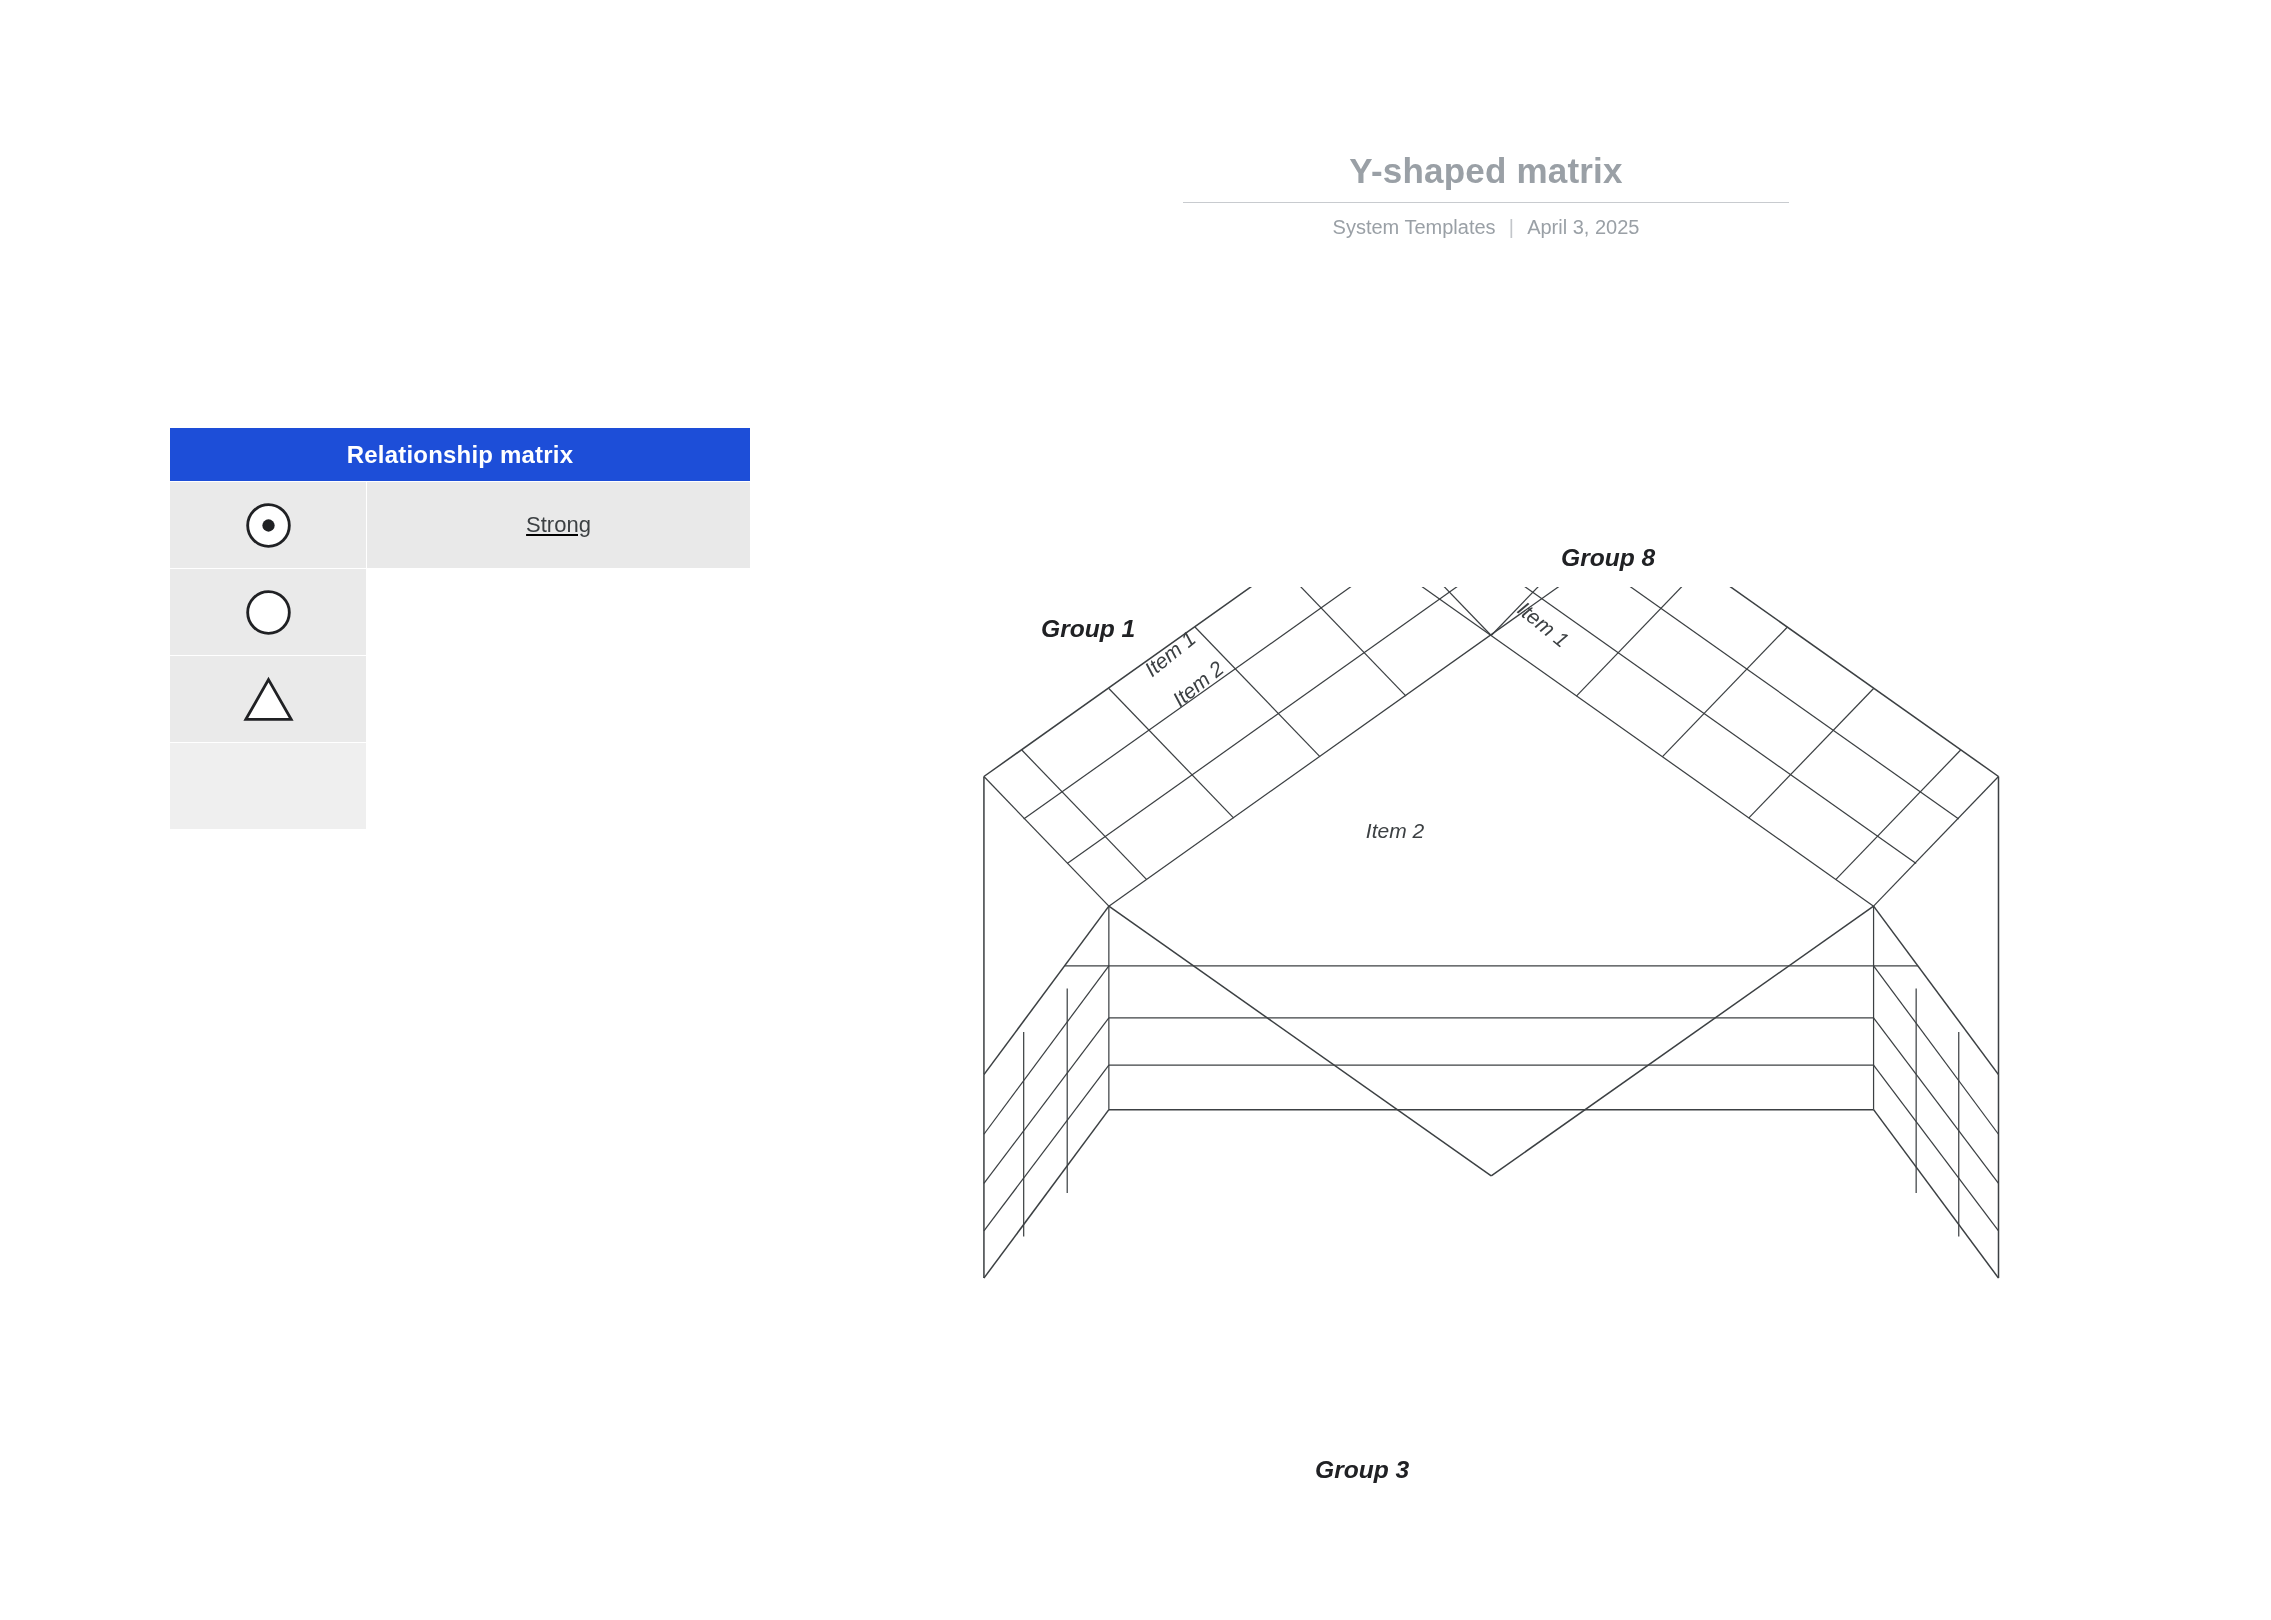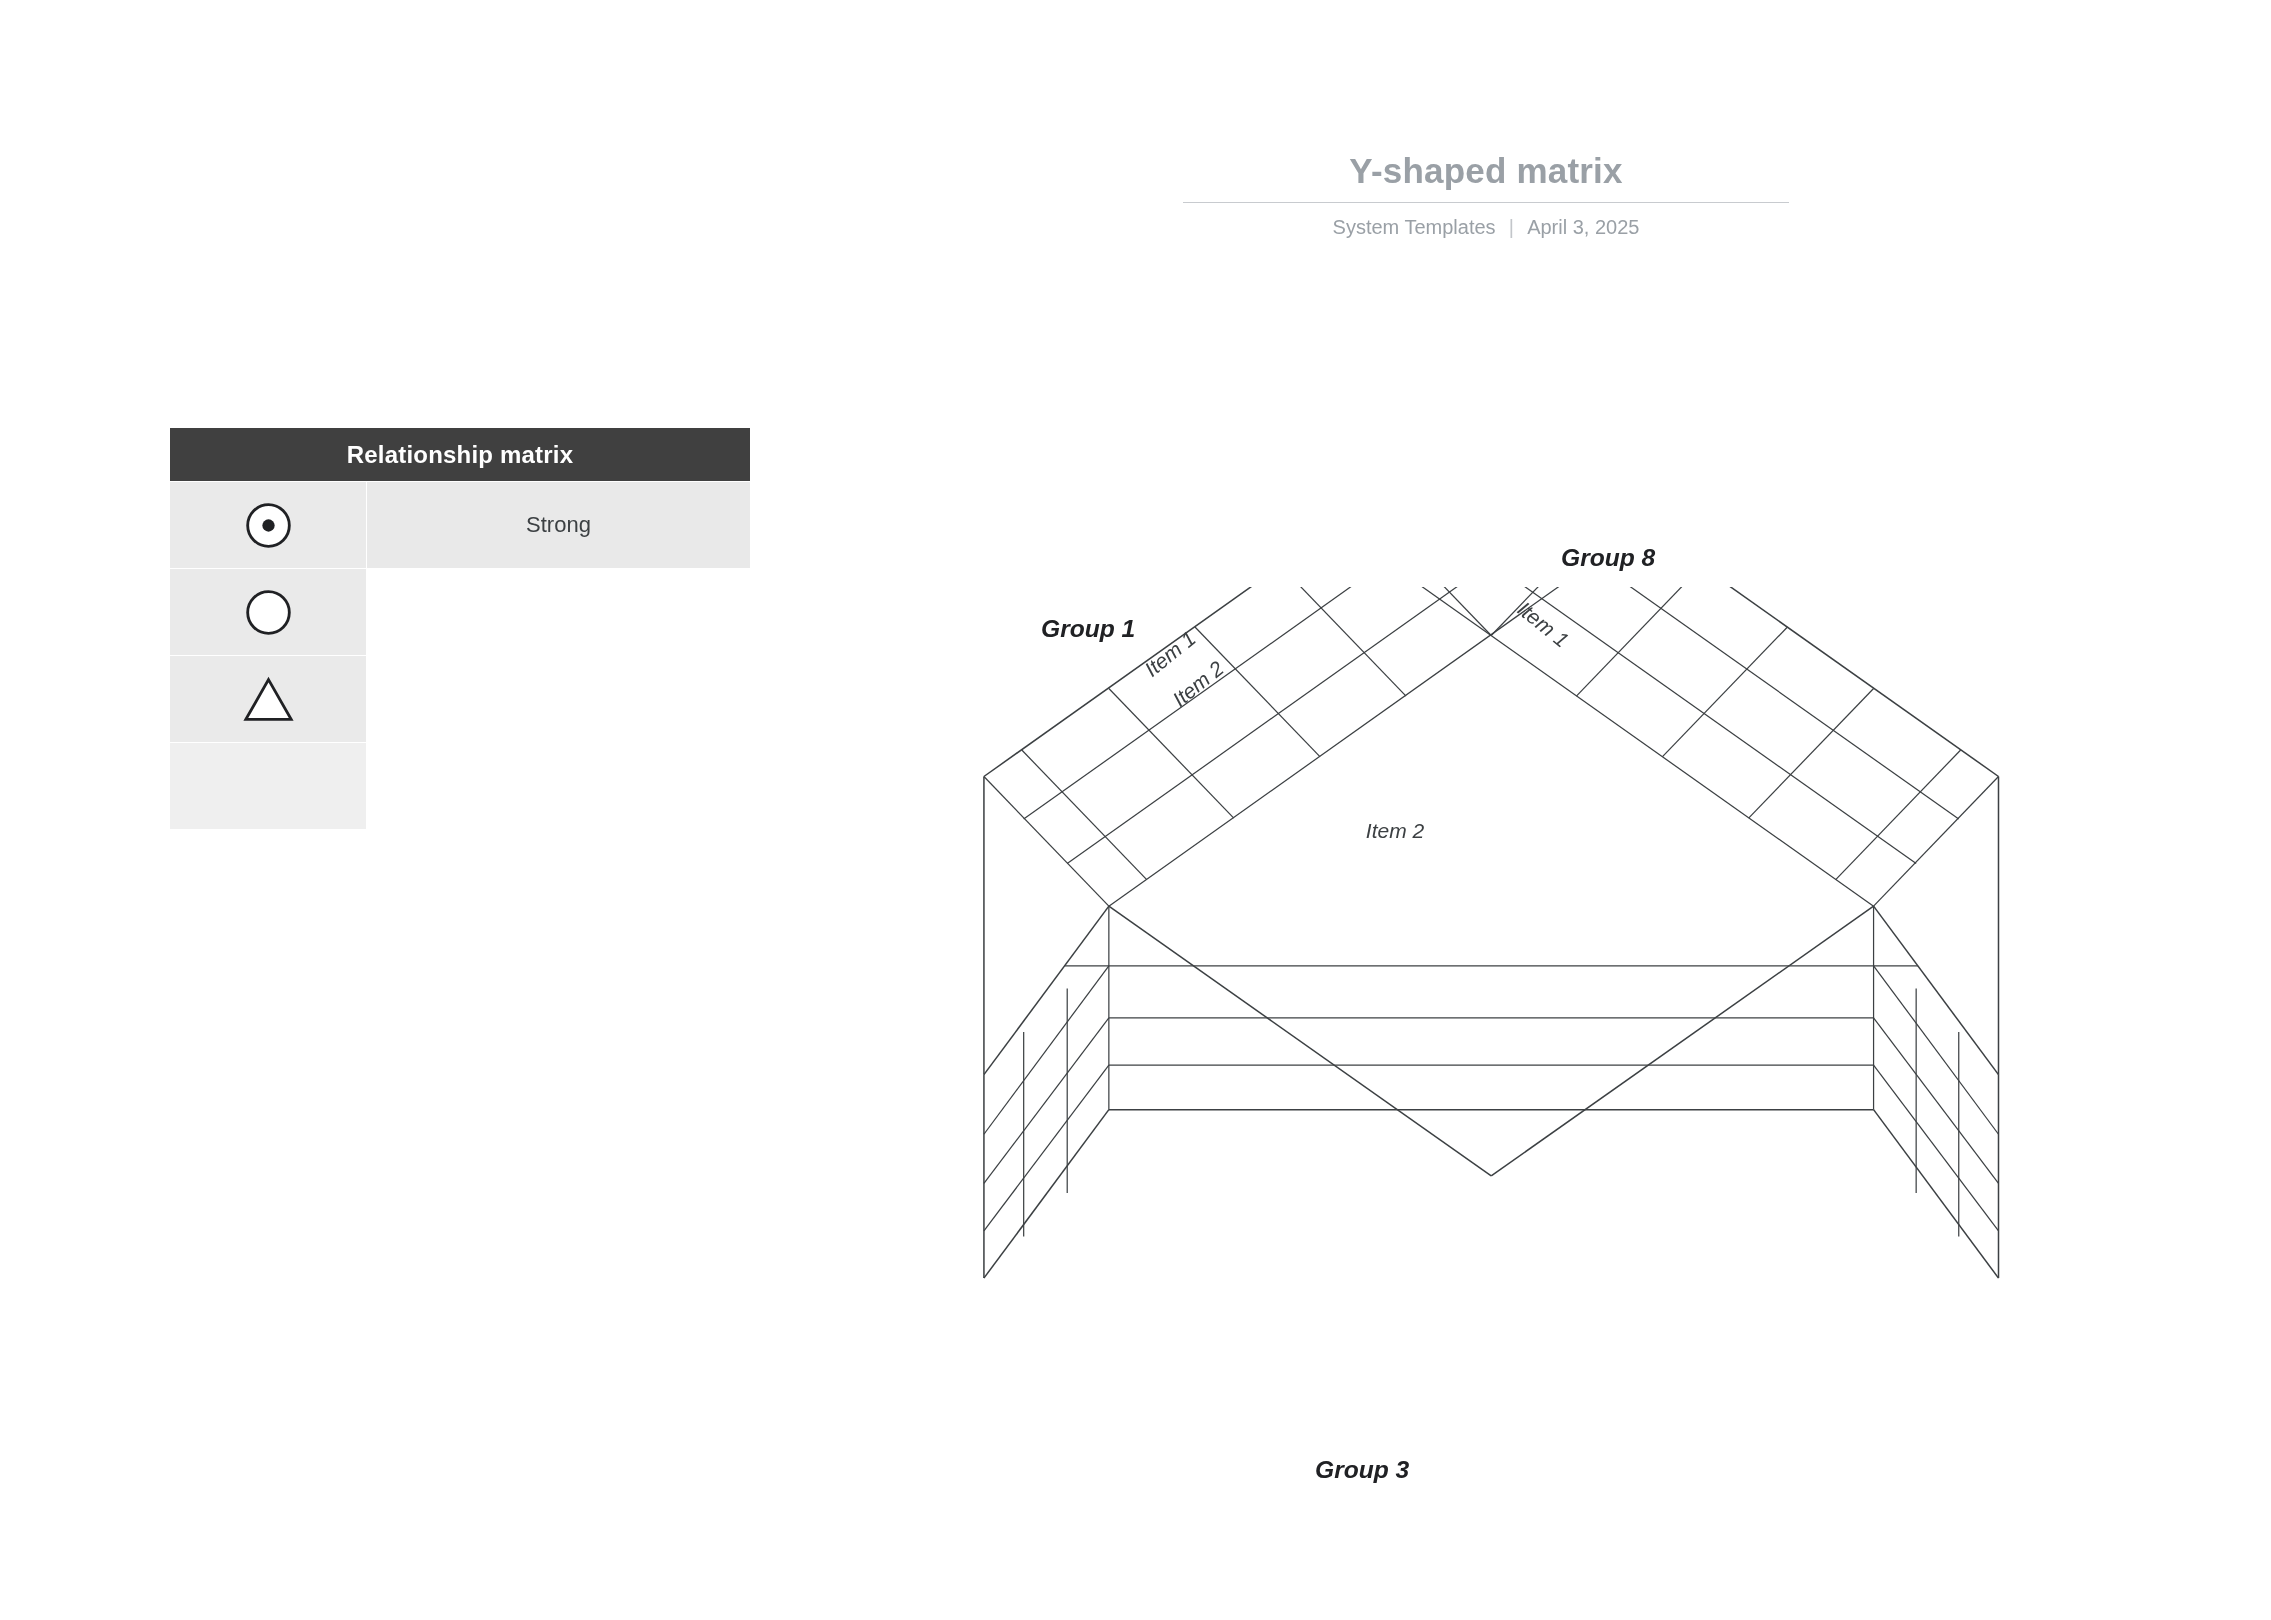--- a/index.html
+++ b/index.html
@@ -52,33 +52,34 @@
 
   
   #legend {
     position: absolute;
     left: 170px;
     top: 428px;
     width: 580px;
     border-collapse: collapse;
   }
   #legend .legend-header {
-    background: #404040;
+    background: #1d4ed8;
     color: #ffffff;
     font-size: 24px;
     font-weight: bold;
     text-align: center;
     height: 53px;
     line-height: 53px;
     letter-spacing: 0.2px;
   }
   #legend .legend-row {
     display: flex;
     height: 86px;
     border-top: 0.9px solid #ffffff;
+    text-decoration: underline;
   }
   #legend .legend-sym {
     width: 197px;
     background: #eaeaea;
     display: flex;
     align-items: center;
     justify-content: center;
     border-right: 1.9px solid #ffffff;
     box-sizing: border-box;
   }

